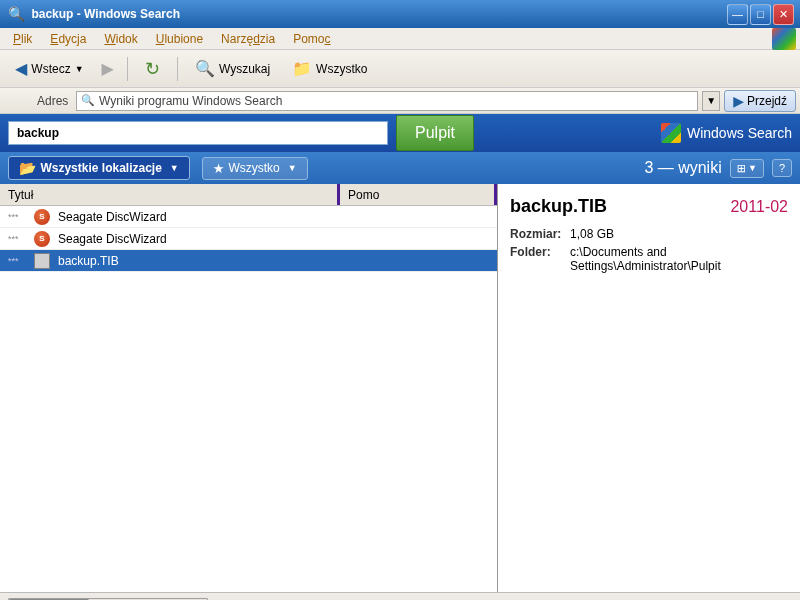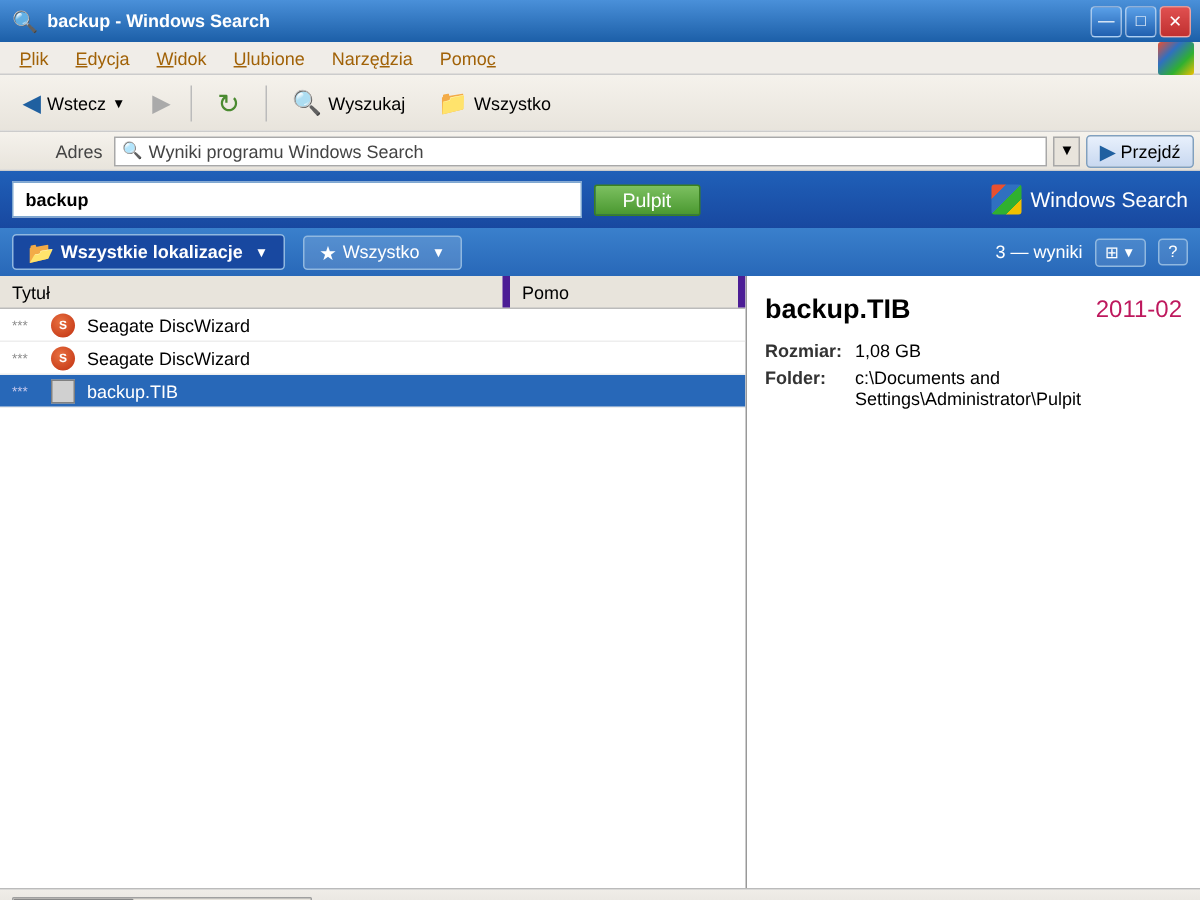--- a/index.html
+++ b/index.html
@@ -87,23 +87,23 @@
       gap: 8px;
     }
     #search-input {
       width: 380px; height: 24px;
       border: 1px solid #80a8d0; outline: none;
       padding: 2px 8px; font-size: 12px;
       background: white;
       font-weight: bold;
     }
     .search-tab {
-      height: 21px; padding: 0 18px;
+      height: 36px; padding: 0 18px;
       border: 1px solid transparent; border-radius: 2px;
-      cursor: pointer; font-size: 13px; color: white;
+      cursor: pointer; font-size: 16px; color: white;
       display: flex; align-items: center; background: transparent;
     }
     .search-tab.active {
       background: linear-gradient(to bottom, #7cc060, #4a9830);
       border-color: #3a8020; color: white;
     }
     #windows-search-logo {
       margin-left: auto; display: flex; align-items: center; gap: 6px;
       color: white; font-size: 14px; font-weight: normal;
     }
@@ -116,21 +116,21 @@
       padding: 0 8px;
     }
     .location-btn {
       display: flex; align-items: center; gap: 4px;
       padding: 3px 10px; background: #1848a0;
       border: 1px solid #90b8e0; border-radius: 3px;
       cursor: pointer; color: white; font-size: 12px; font-weight: bold;
     }
     .filter-sep { flex: 1; }
     .filter-right { display: flex; align-items: center; gap: 8px; }
-    .results-count { color: white; font-size: 12px; }
+    .results-count { color: white; font-size: 16px; }
     .view-btn {
       display: flex; align-items: center; gap: 2px;
       padding: 2px 6px; border: 1px solid #90b8e0; border-radius: 3px;
       cursor: pointer; color: white; background: rgba(255,255,255,0.1); font-size: 11px;
     }
     .all-btn {
       display: flex; align-items: center; gap: 4px;
       padding: 3px 10px; background: rgba(255,255,255,0.15);
       border: 1px solid #90b8e0; border-radius: 3px;
       cursor: pointer; color: white; font-size: 12px;
@@ -150,21 +150,21 @@
       display: flex; flex-direction: column;
     }
     #list-header {
       height: 22px;
       background: #e8e4dc;
       display: flex; align-items: center;
       border-bottom: 1px solid #bbb;
     }
     .col-header {
       padding: 2px 8px; font-size: 12px; color: #000;
-      border-right: 5px solid #4c1d95; height: 100%; display: flex; align-items: center;
+      border-right: 3px solid #4c1d95; height: 100%; display: flex; align-items: center;
     }
     .col-title { width: 340px; }
     .col-author { flex: 1; }
 
     #list-rows { flex: 1; overflow-y: auto; }
     .list-row {
       height: 22px; display: flex; align-items: center;
       padding: 0 4px; border-bottom: 1px solid #eee;
       cursor: pointer;
     }

